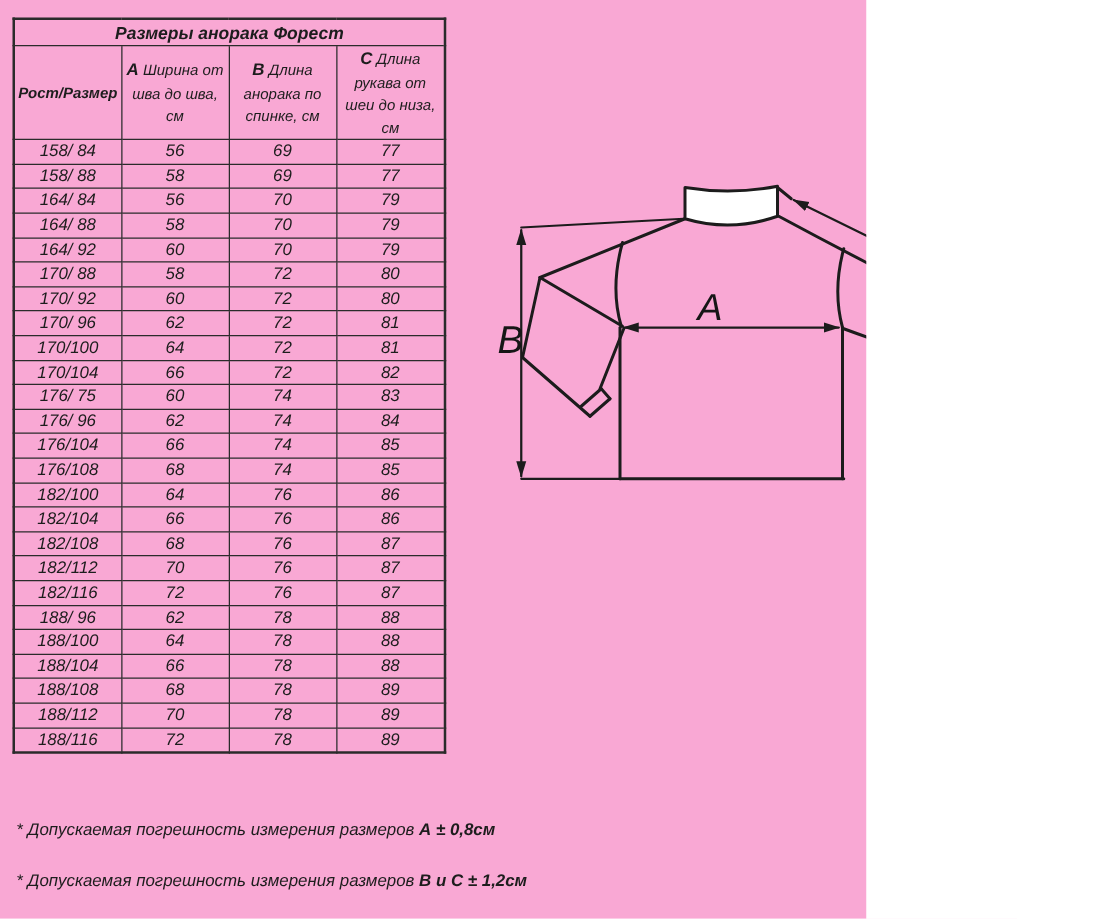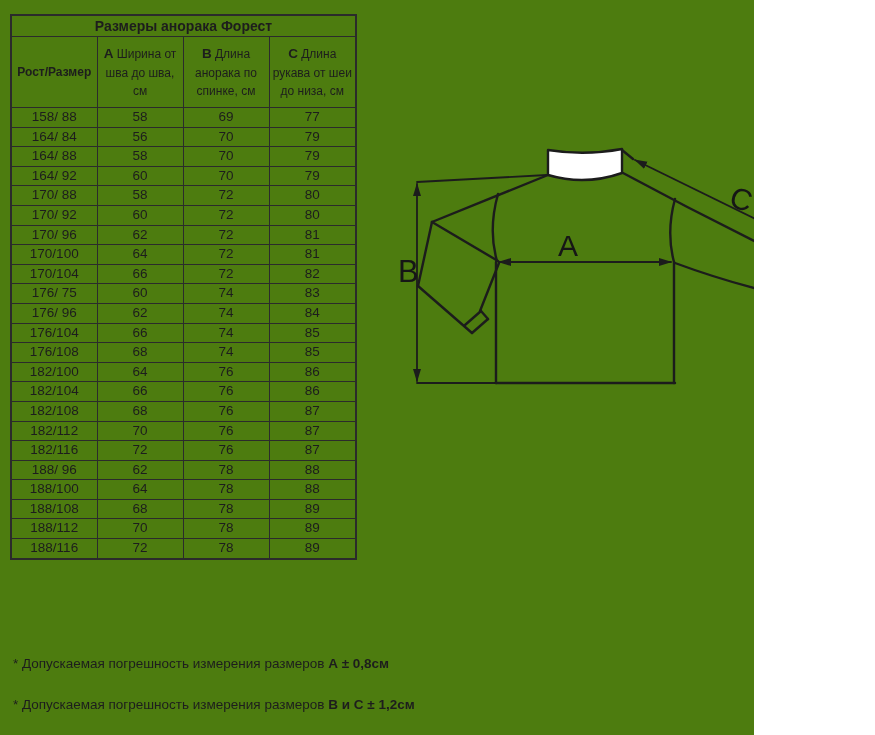--- a/index.html
+++ b/index.html
@@ -1,18 +1,18 @@
 <!DOCTYPE html>
 <html><head>
 <meta charset="utf-8">
 <style>
   html,body{margin:0;padding:0;background:#fff;}
   .page{
-    position:relative;width:754px;height:735px;background:#4d7c0f;overflow:hidden;
-    font-family:"Liberation Sans",sans-serif;color:#1d1d1d;
+    position:relative;width:693px;height:735px;background:#f9a8d4;overflow:hidden;
+    font-family:"Liberation Sans",sans-serif;color:#1d1d1d;font-style:italic;
   }
   
   table.size-table{
     position:absolute;left:10px;top:14px;width:345px;
     border-collapse:collapse;table-layout:fixed;text-align:center;
     border:2px solid #2b2b2b;
   }
   table.size-table th,table.size-table td{
     border:1px solid #2b2b2b;padding:0 2px;overflow:hidden;
   }
@@ -48,20 +48,26 @@
       </tr>
       <tr>
         <th class="row-head">Рост/Размер</th>
         <th class="col-head"><b>A</b><span> Ширина от шва до шва, см</span></th>
         <th class="col-head"><b>B</b><span> Длина анорака по спинке, см</span></th>
         <th class="col-head"><b>C</b><span> Длина рукава от шеи до низа, см</span></th>
       </tr>
     </thead>
     <tbody class="data">
         <tr>
+          <td>158/ 84</td>
+          <td>56</td>
+          <td>69</td>
+          <td>77</td>
+        </tr>
+        <tr>
           <td>158/ 88</td>
           <td>58</td>
           <td>69</td>
           <td>77</td>
         </tr>
         <tr>
           <td>164/ 84</td>
           <td>56</td>
           <td>70</td>
           <td>79</td>
@@ -164,20 +170,26 @@
         </tr>
         <tr>
           <td>188/ 96</td>
           <td>62</td>
           <td>78</td>
           <td>88</td>
         </tr>
         <tr>
           <td>188/100</td>
           <td>64</td>
+          <td>78</td>
+          <td>88</td>
+        </tr>
+        <tr>
+          <td>188/104</td>
+          <td>66</td>
           <td>78</td>
           <td>88</td>
         </tr>
         <tr>
           <td>188/108</td>
           <td>68</td>
           <td>78</td>
           <td>89</td>
         </tr>
         <tr>

